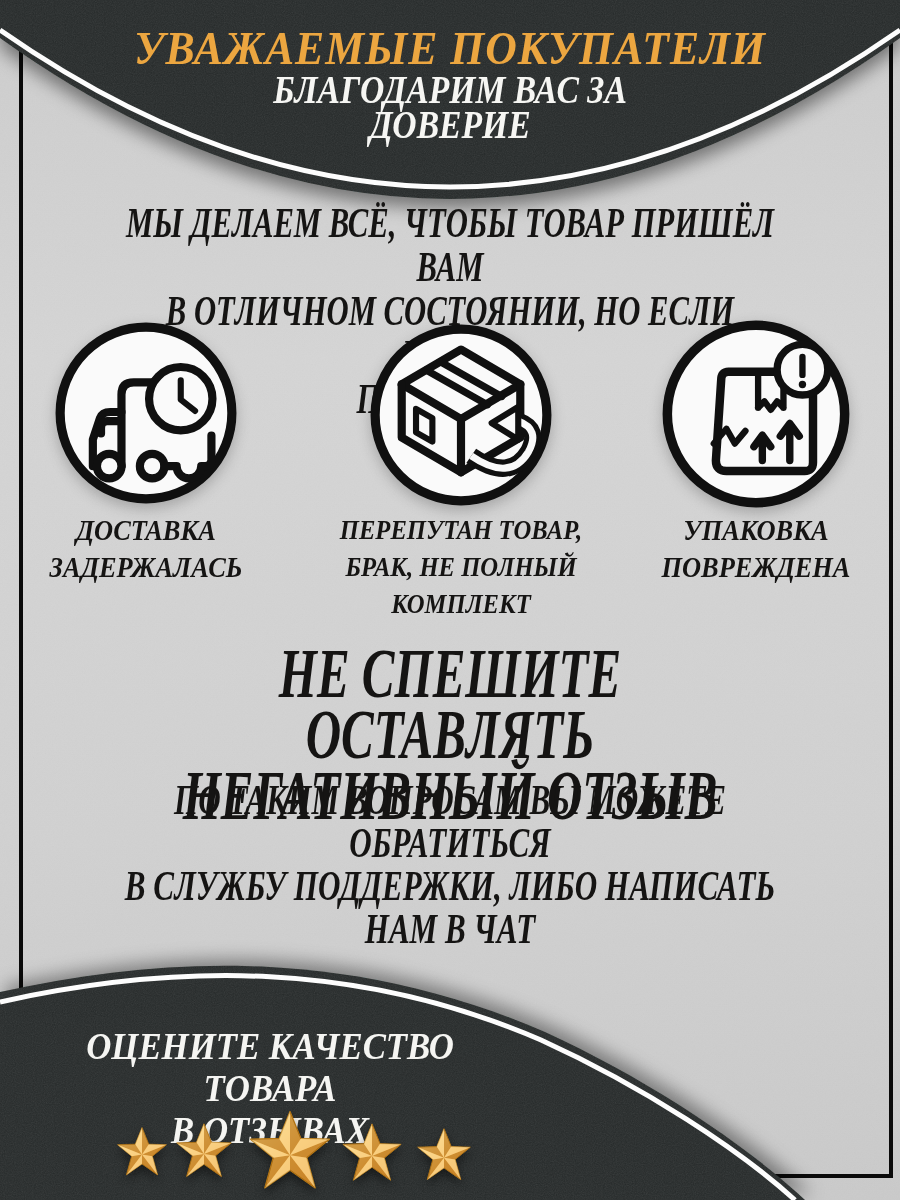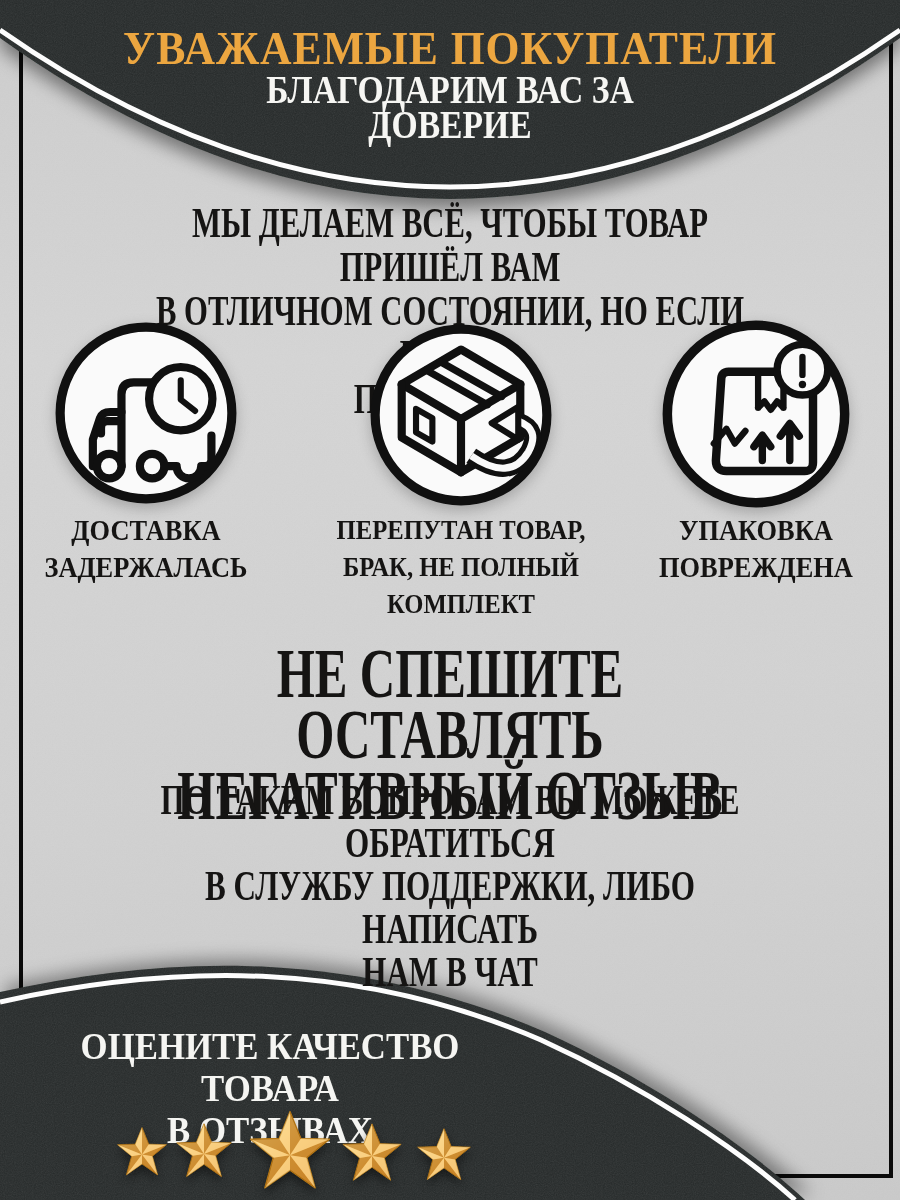--- a/index.html
+++ b/index.html
@@ -1,17 +1,17 @@
 <!DOCTYPE html>
 <html><head>
 <meta charset="utf-8">
 <style>
   html,body{margin:0;padding:0;background:#888;}
   #stage{position:relative;width:900px;height:1200px;overflow:hidden;
-         font-family:"Liberation Serif",serif;background:#d2d2d2;}
+         font-family:"Liberation Serif",serif;background:#d2d2d2;font-style:italic;}
   #bg{position:absolute;left:0;top:0;z-index:0;}
   .t{position:absolute;left:0;width:900px;text-align:center;font-weight:bold;
      color:#151413;z-index:3;}
   .line{display:block;}
   #title{top:21px;font-size:47px;letter-spacing:1px;color:#ECA640;
          transform:scaleX(0.93);transform-origin:center top;}
   #subtitle{top:72px;font-size:41px;line-height:35px;color:#F6F6F3;
             transform:scaleX(0.82);transform-origin:center top;}
   #intro{top:201px;font-size:42px;line-height:44px;
          transform:scaleX(0.73);transform-origin:center top;}

